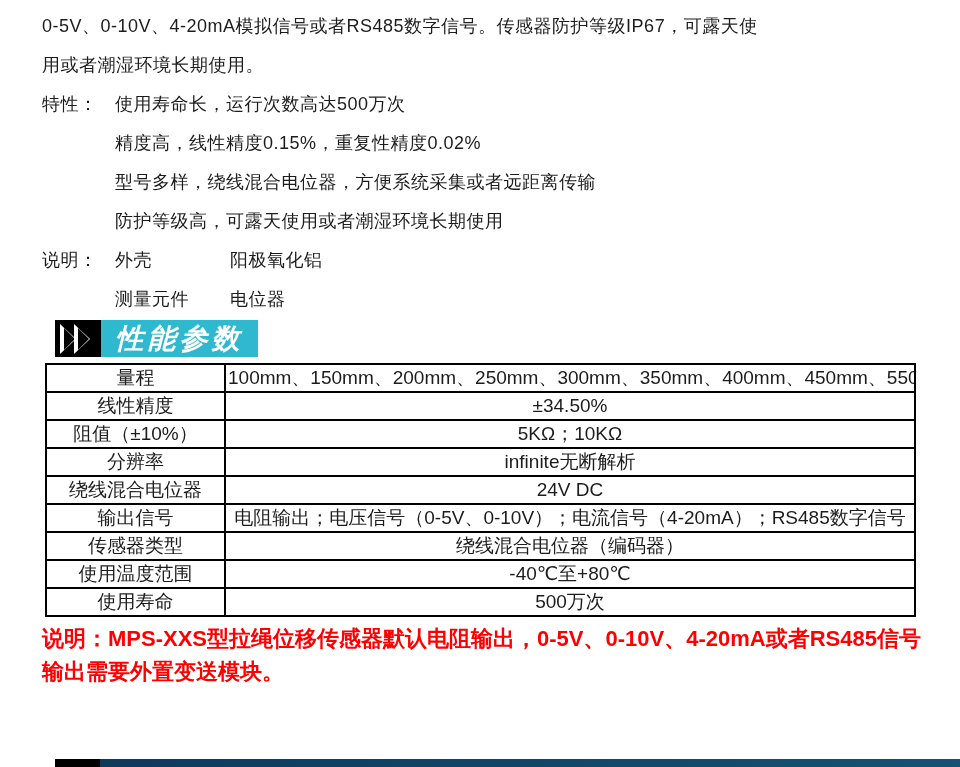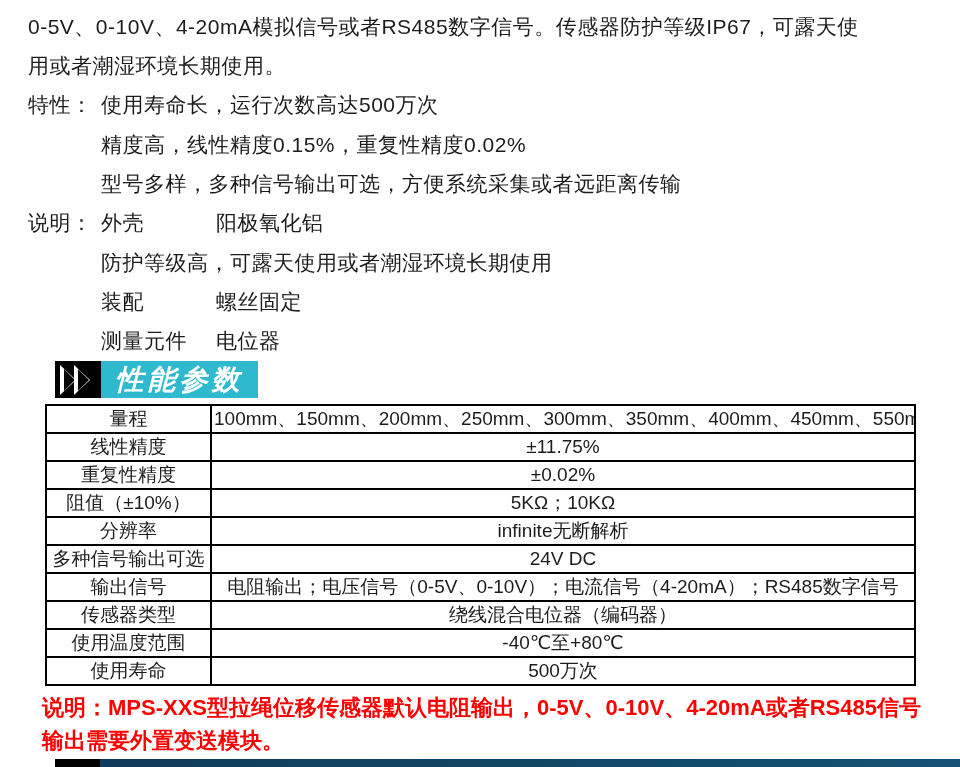--- a/index.html
+++ b/index.html
@@ -7,22 +7,22 @@
   body {
     width: 960px; height: 767px;
     background: #ffffff;
     position: relative;
     overflow: hidden;
     font-family: "Liberation Sans", "DejaVu Sans", sans-serif;
     color: #1c1c1c;
   }
   .doc { padding-top: 7px; }
   .tline {
-    margin-left: 28px;
-    font-size: 21px;
+    margin-left: 42px;
+    font-size: 18px;
     line-height: 39px;
     white-space: nowrap;
     letter-spacing: 0.5px;
   }
   .indent { padding-left: 73px; }
   .kv-label { display: inline-block; width: 73px; font-family: Liberation Serif, serif; }
   .desc-name { display: inline-block; width: 115px; }
 
   .banner { display: flex; height: 37px; width: 203px; margin: 1px 0 0 55px; }
   .banner-icon {
@@ -46,21 +46,21 @@
   table.spec td {
     border: 2px solid #000000;
     height: 25px;
     padding: 0 2px;
     text-align: center;
     vertical-align: middle;
     font-size: 19px;
     white-space: nowrap;
     overflow: hidden;
   }
-  td.lab { width: 165px; font-size: 20px; }
+  td.lab { width: 179px; font-size: 20px; }
 
   .note {
     margin: 5px 0 0 42px;
     color: #fe0000;
     font-size: 22px;
     font-weight: bold;
     line-height: 33px;
     white-space: nowrap;
   }
 
@@ -76,28 +76,25 @@
 
 <div class="doc">
 
   <div class="tline">0-5V、0-10V、4-20mA模拟信号或者RS485数字信号。传感器防护等级IP67，可露天使</div>
   <div class="tline">用或者潮湿环境长期使用。</div>
 
   <div class="tline">
     <span class="kv-label">特性：</span><span>使用寿命长，运行次数高达500万次</span>
   </div>
   <div class="tline indent">精度高，线性精度0.15%，重复性精度0.02%</div>
-  <div class="tline indent">型号多样，多种信号输出可选，方便系统采集或者远距离传输</div>
+  <div class="tline indent">型号多样，绕线混合电位器，方便系统采集或者远距离传输</div>
+  <div class="tline indent">防护等级高，可露天使用或者潮湿环境长期使用</div>
+
   <div class="tline">
     <span class="kv-label">说明：</span><span class="desc-name">外壳</span><span>阳极氧化铝</span>
-  </div>
-
-  <div class="tline indent">防护等级高，可露天使用或者潮湿环境长期使用</div>
-  <div class="tline">
-    <span class="kv-label"></span><span class="desc-name">装配</span><span>螺丝固定</span>
   </div>
   <div class="tline">
     <span class="kv-label"></span><span class="desc-name">测量元件</span><span>电位器</span>
   </div>
 
   <div class="banner">
     <div class="banner-icon">
       <svg width="42" height="34" viewBox="0 0 42 34">
         <path d="M3 2 L19 17 L3 32 Z" fill="#ffffff"></path>
         <path d="M7 6 L18 17 L7 28 Z" fill="#000000"></path>
@@ -109,36 +106,32 @@
   </div>
 
   <table class="spec">
     <tbody>
       <tr>
           <td class="lab">量程</td>
           <td class="val">100mm、150mm、200mm、250mm、300mm、350mm、400mm、450mm、550mm、600mm</td>
         </tr>
       <tr>
           <td class="lab">线性精度</td>
-          <td class="val">±11.75%</td>
-        </tr>
-      <tr>
-          <td class="lab">重复性精度</td>
-          <td class="val">±0.02%</td>
+          <td class="val">±34.50%</td>
         </tr>
       <tr>
           <td class="lab">阻值（±10%）</td>
           <td class="val">5KΩ；10KΩ</td>
         </tr>
       <tr>
           <td class="lab">分辨率</td>
           <td class="val">infinite无断解析</td>
         </tr>
       <tr>
-          <td class="lab">多种信号输出可选</td>
+          <td class="lab">绕线混合电位器</td>
           <td class="val">24V DC</td>
         </tr>
       <tr>
           <td class="lab">输出信号</td>
           <td class="val">电阻输出；电压信号（0-5V、0-10V）；电流信号（4-20mA）；RS485数字信号</td>
         </tr>
       <tr>
           <td class="lab">传感器类型</td>
           <td class="val">绕线混合电位器（编码器）</td>
         </tr>

